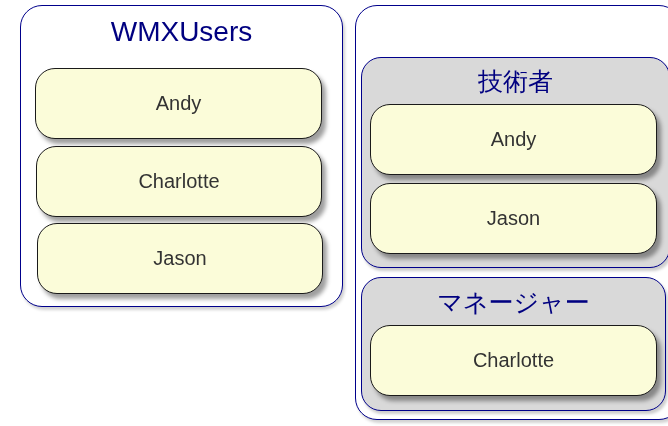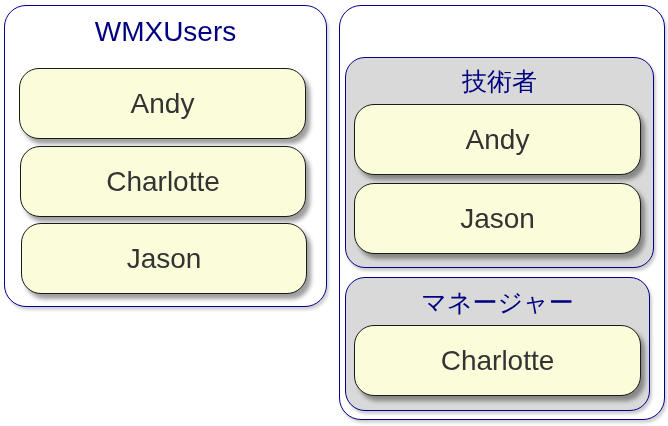--- a/index.html
+++ b/index.html
@@ -1,32 +1,32 @@
 <!DOCTYPE html>
 <html><head>
 <meta charset="utf-8">
 <style>
   html, body { margin: 0; padding: 0; background: #ffffff; }
   body { width: 668px; height: 426px; position: relative; overflow: hidden;
          font-family: "Liberation Sans", "DejaVu Sans", sans-serif; }
   .outer { position: absolute; border: 1.5px solid #00008b; border-radius: 22px;
            background: #ffffff; box-sizing: border-box;
-           box-shadow: 2px 3px 3px rgba(0,0,0,0.18); }
+           box-shadow: 2px 3px 3px rgba(0,0,0,0.18); margin-left: 16px; }
   .outer-title { position: absolute; left: 0; right: 0; text-align: center;
                  color: #000080; font-size: 28px; }
   .group { position: absolute; border: 1.5px solid #00008b; border-radius: 20px;
            background: #d9d9d9; box-sizing: border-box;
            box-shadow: 2px 3px 3px rgba(0,0,0,0.2); }
   .group-title { position: absolute; left: 0; right: 0; text-align: center;
                  color: #000080; font-size: 25px; font-family: "DejaVu Sans", sans-serif; }
   .card { position: absolute; border: 1.5px solid #1a1a1a; border-radius: 20px;
           background: #fbfcd9; box-sizing: border-box;
           box-shadow: 4px 5px 4px rgba(0,0,0,0.38);
           display: flex; align-items: center; justify-content: center;
-          color: #333333; font-size: 28px; }
+          color: #333333; font-size: 20px; }
 </style>
 </head>
 <body>
 
 <div class="outer" style="left:4px; top:5px; width:323px; height:302px;">
   <div class="outer-title" style="top:10px;">WMXUsers</div>
   <div class="card" style="left:14px; top:62px; width:287px; height:71px;">Andy</div>
   <div class="card" style="left:15px; top:140px; width:286px; height:71px;">Charlotte</div>
   <div class="card" style="left:16px; top:217px; width:286px; height:71px;">Jason</div>
 </div>

